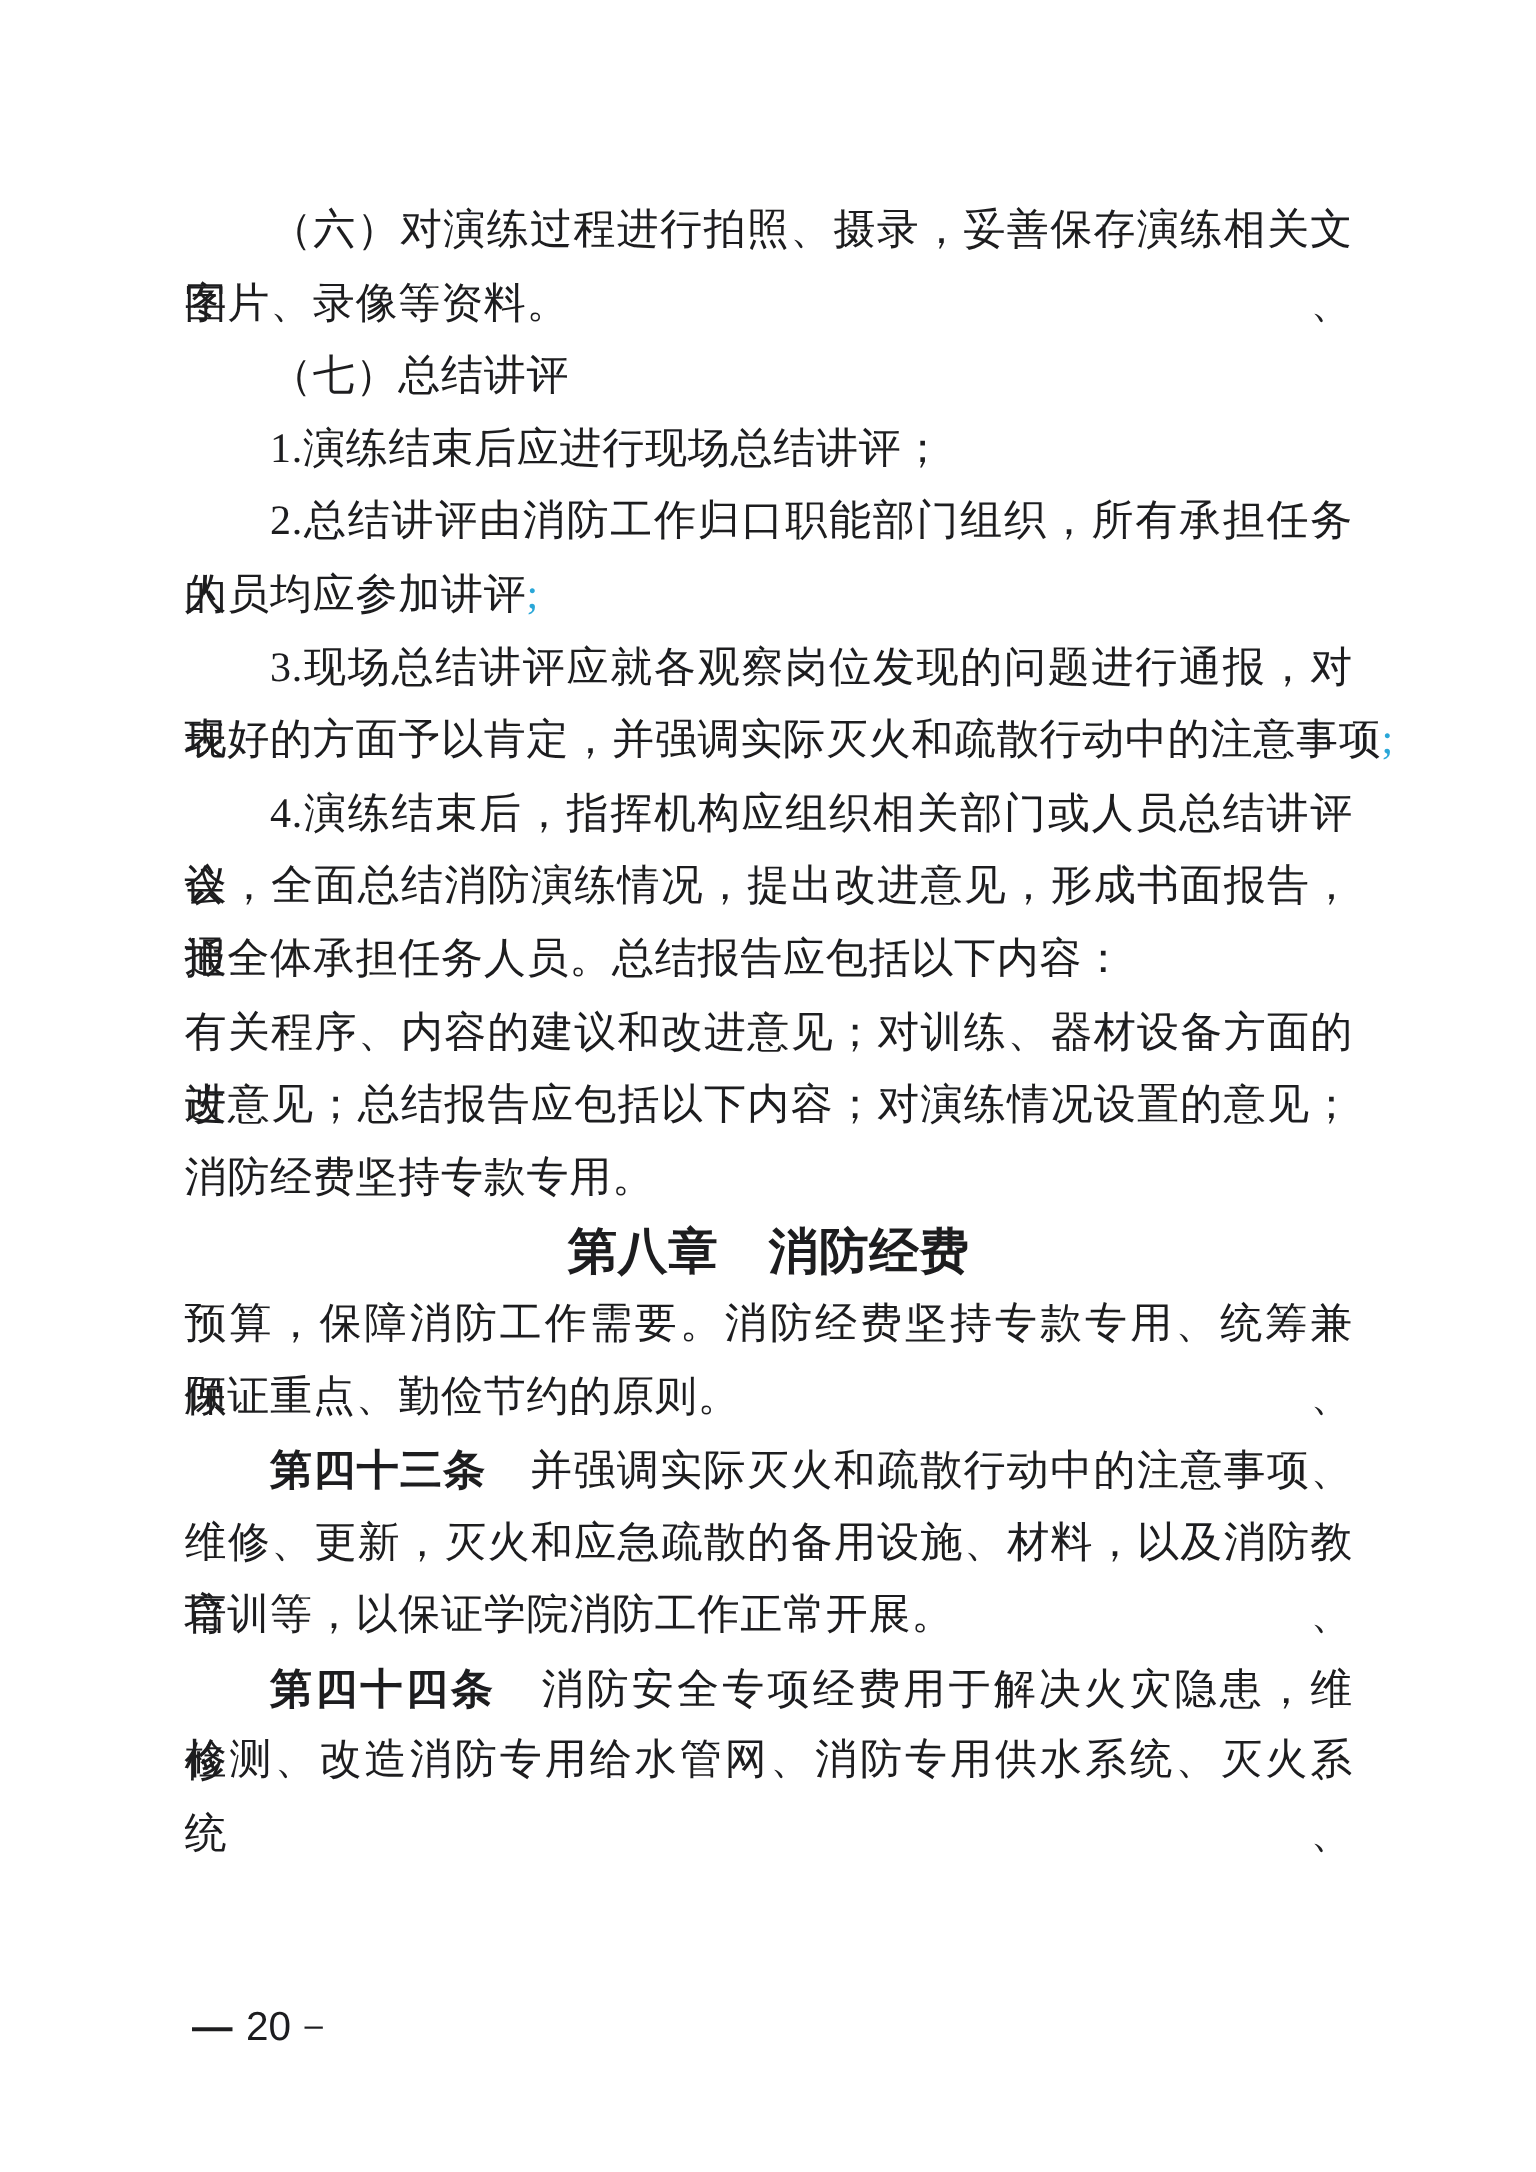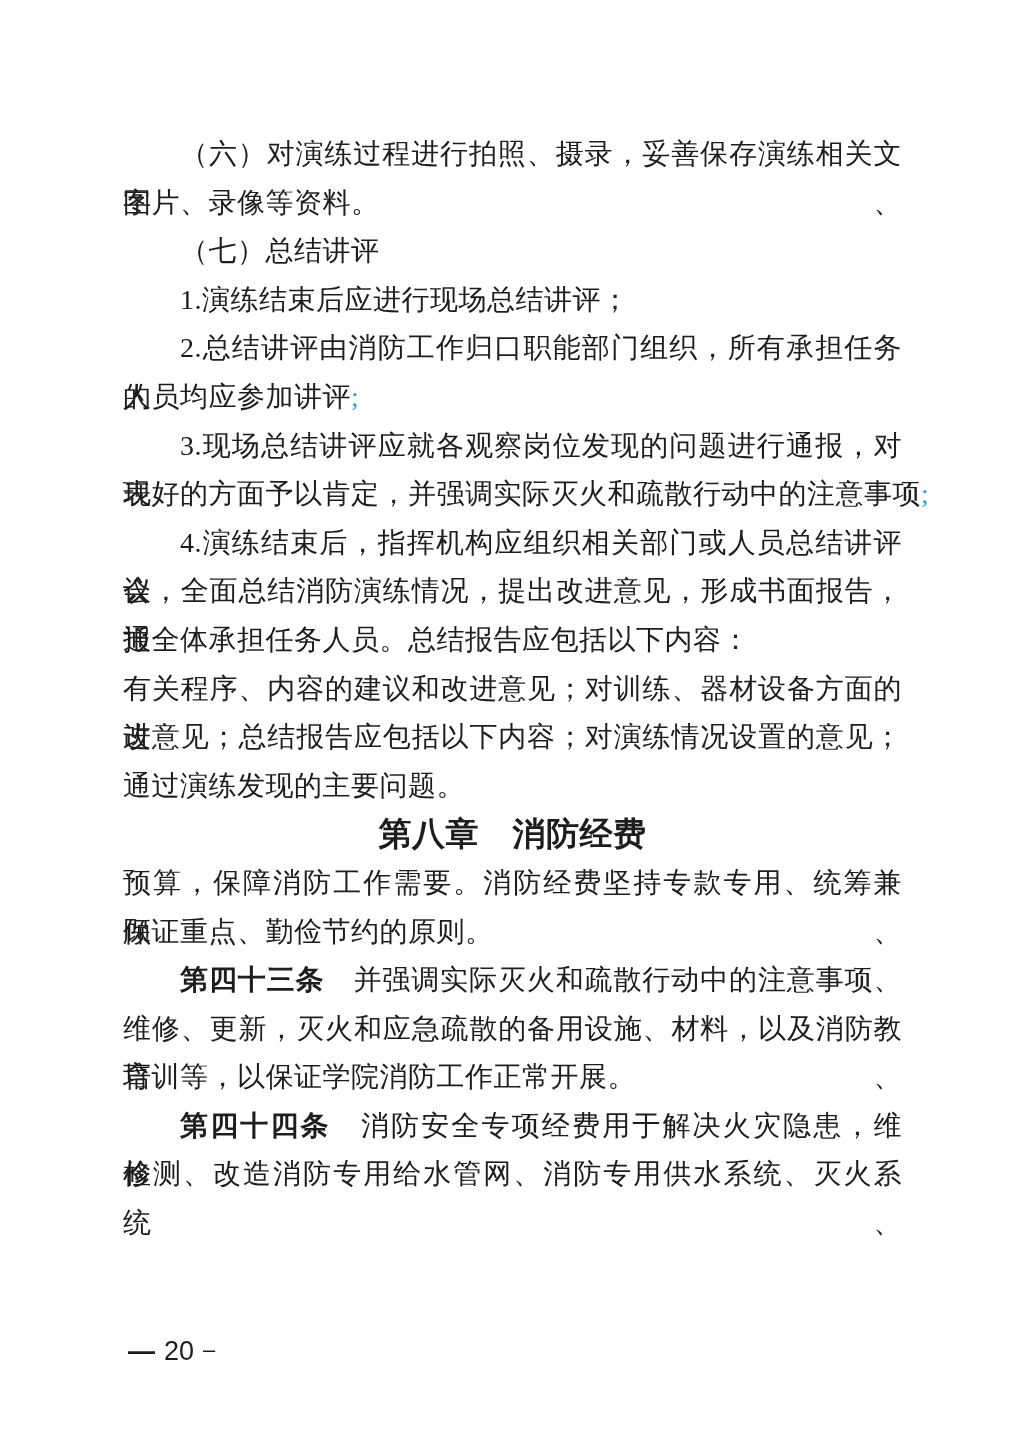--- a/index.html
+++ b/index.html
@@ -78,21 +78,21 @@
       <div class="line body indent"><span class="seg">1.演练结束后应进行现场总结讲评；</span></div>
       <div class="line body indent justify"><span class="seg">2.总结讲评由消防工作归口职能部门组织，所有承担任务的</span></div>
       <div class="line body"><span class="seg">人员均应参加讲评</span><span class="seg accent">;</span></div>
       <div class="line body indent justify"><span class="seg">3.现场总结讲评应就各观察岗位发现的问题进行通报，对表</span></div>
       <div class="line body"><span class="seg">现好的方面予以肯定，并强调实际灭火和疏散行动中的注意事项</span><span class="seg accent">;</span></div>
       <div class="line body indent justify"><span class="seg">4.演练结束后，指挥机构应组织相关部门或人员总结讲评会</span></div>
       <div class="line body justify"><span class="seg">议，全面总结消防演练情况，提出改进意见，形成书面报告，通</span></div>
       <div class="line body"><span class="seg">报全体承担任务人员。总结报告应包括以下内容：</span></div>
       <div class="line body justify"><span class="seg">有关程序、内容的建议和改进意见；对训练、器材设备方面的改</span></div>
       <div class="line body justify"><span class="seg">进意见；总结报告应包括以下内容；对演练情况设置的意见；</span></div>
-      <div class="line body"><span class="seg">通过演练发现的主要问题。</span></div>
+      <div class="line body"><span class="seg">消防经费坚持专款专用。</span></div>
       <div class="line heading"><span class="seg">第八章　消防经费</span></div>
       <div class="line body justify"><span class="seg">预算，保障消防工作需要。消防经费坚持专款专用、统筹兼顾、</span></div>
       <div class="line body"><span class="seg">保证重点、勤俭节约的原则。</span></div>
       <div class="line body indent justify"><span class="seg bold">第四十三条</span><span class="seg">　并强调实际灭火和疏散行动中的注意事项、</span></div>
       <div class="line body justify"><span class="seg">维修、更新，灭火和应急疏散的备用设施、材料，以及消防教育、</span></div>
       <div class="line body"><span class="seg">培训等，以保证学院消防工作正常开展。</span></div>
       <div class="line body indent justify"><span class="seg bold">第四十四条</span><span class="seg">　消防安全专项经费用于解决火灾隐患，维修、</span></div>
       <div class="line body justify"><span class="seg">检测、改造消防专用给水管网、消防专用供水系统、灭火系统、</span></div>
     </div>
   <div class="footer">

